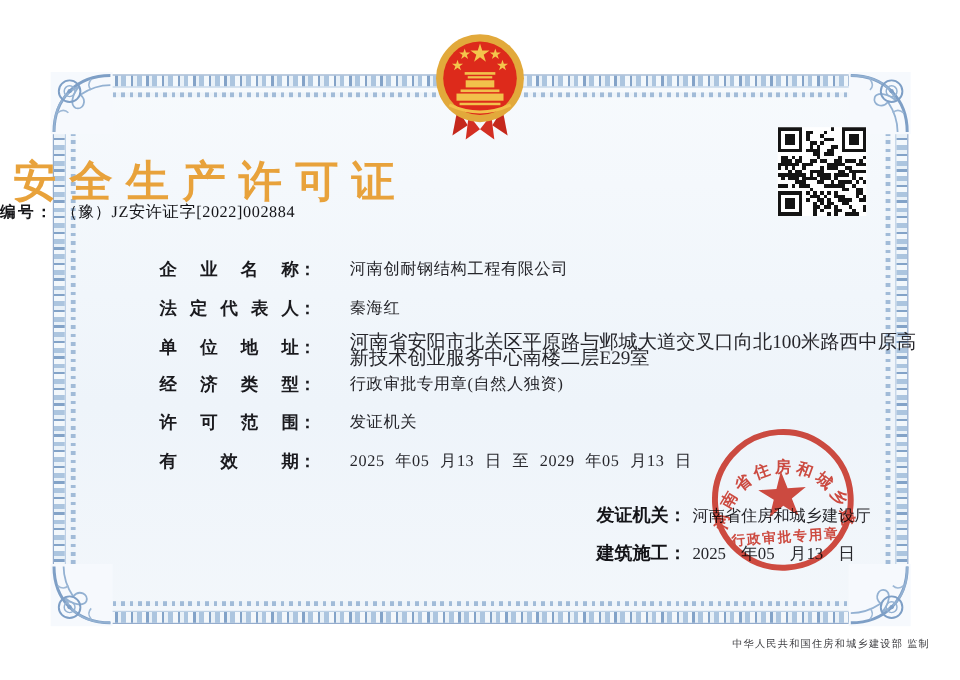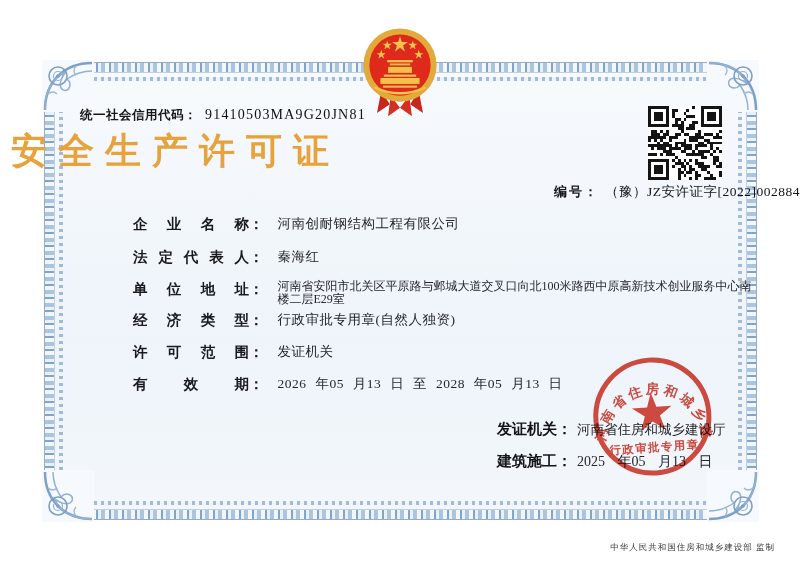--- a/index.html
+++ b/index.html
@@ -41,45 +41,45 @@
   .emblem{position:absolute;left:357px;top:26px;width:86px;height:92px;z-index:5;}
   .qr{position:absolute;left:648px;top:106px;width:74px;height:74px;z-index:4;background:#fff;}
 
   
   .credit{position:absolute;left:80px;top:105px;z-index:4;white-space:nowrap;}
   .credit-label{font-size:12.5px;font-weight:bold;color:#17171a;letter-spacing:.5px;}
   .credit-value{font-family:"Liberation Serif",serif;font-size:14px;color:#101014;
                 letter-spacing:1.2px;margin-left:8px;}
   .title{position:absolute;left:0;right:0;top:127px;text-align:left;z-index:4;
          font-size:36px;font-weight:bold;color:#e8a23b;letter-spacing:11px;text-indent:11px;}
-  .serial{position:absolute;left:0;right:0;top:182px;text-align:right;z-index:4;white-space:nowrap;}
+  .serial{position:absolute;left:0;right:0;top:168px;text-align:left;z-index:4;white-space:nowrap;}
   .serial-label{font-size:13px;font-weight:bold;color:#17171a;letter-spacing:2px;}
   .serial-value{font-family:"Liberation Serif",serif;font-size:13.5px;color:#141418;
                 margin-left:6px;letter-spacing:.5px;}
 
   .frows{position:absolute;left:133px;top:0;z-index:4;}
   .frow{position:absolute;left:0;white-space:nowrap;}
   .flabel{display:inline-flex;justify-content:space-between;width:116px;
           font-size:14.5px;font-weight:bold;color:#1a1a1e;vertical-align:top;}
   .fcolon{font-size:14.5px;font-weight:bold;color:#1a1a1e;vertical-align:top;}
   .fvalue{font-family:"Liberation Serif",serif;font-size:13.5px;color:#26262b;
-          margin-left:14px;letter-spacing:.5px;vertical-align:top;}
-  .fvalue.small{display:inline-block;width:478px;font-size:12px;line-height:12.5px;
+          margin-left:28px;letter-spacing:.5px;vertical-align:top;}
+  .fvalue.small{display:inline-block;width:478px;font-size:16px;line-height:12.5px;
                 white-space:normal;letter-spacing:0;}
   .fvalue.dates{word-spacing:5px;}
 
   .issue-row{position:absolute;left:497px;z-index:4;white-space:nowrap;}
   .issue-label{font-size:15px;font-weight:bold;color:#141418;text-align:right;}
   .issue-value{font-family:"Liberation Serif",serif;font-size:13.5px;color:#26262b;margin-left:5px;}
   .issue-value.date{font-size:14px;word-spacing:9px;}
 
   .stamp{position:absolute;left:589px;top:355px;width:127px;height:127px;z-index:6;
          opacity:.9;mix-blend-mode:multiply;transform:rotate(-4deg);}
 
-  .footer{position:absolute;right:25px;top:542px;z-index:4;font-size:8.5px;color:#3a3a3e;
+  .footer{position:absolute;right:25px;top:531px;z-index:4;font-size:8.5px;color:#3a3a3e;
           letter-spacing:1px;}
 </style>
 </head>
 <body>
 
 <div class="page">
 
   <div class="frame">
     <div class="bar bt"></div>
     <div class="bar bb"></div>
@@ -144,23 +144,20 @@
       <rect x="35" y="40" width="30" height="2.6"></rect>
       <rect x="38" y="44" width="24" height="2.2"></rect>
       <rect x="36" y="48" width="28" height="7"></rect>
       <rect x="31" y="57" width="38" height="2.6"></rect>
       <rect x="27" y="61" width="46" height="7"></rect>
       <rect x="30" y="70" width="40" height="2.4"></rect>
     </g>
     <path d="M20 72 q30 14 60 0" stroke="#f2c14b" stroke-width="3" fill="none"></path>
   </svg>
 
-  <div class="credit">
-    <span class="credit-label">统一社会信用代码：</span><span class="credit-value">91410503MA9G20JN81</span>
-  </div>
 
   <div class="title" style="color: rgb(232, 162, 59);">安全生产许可证</div>
 
   <svg class="qr" viewBox="0 0 75 75" shape-rendering="crispEdges">
       <rect x="0" y="0" width="3" height="3" fill="#141414"></rect>
       <rect x="3" y="0" width="3" height="3" fill="#141414"></rect>
       <rect x="6" y="0" width="3" height="3" fill="#141414"></rect>
       <rect x="9" y="0" width="3" height="3" fill="#141414"></rect>
       <rect x="12" y="0" width="3" height="3" fill="#141414"></rect>
       <rect x="15" y="0" width="3" height="3" fill="#141414"></rect>
@@ -498,21 +495,21 @@
       <div class="frow" style="top: 343px;"><span class="flabel">
           <span>许</span>
           <span>可</span>
           <span>范</span>
           <span>围</span>
         </span><span class="fcolon">：</span><span class="fvalue">发证机关</span></div>
       <div class="frow" style="top: 375px;"><span class="flabel">
           <span>有</span>
           <span>效</span>
           <span>期</span>
-        </span><span class="fcolon">：</span><span class="fvalue dates">2026 年05 月13 日 至 2028 年05 月13 日</span></div>
+        </span><span class="fcolon">：</span><span class="fvalue dates">2025 年05 月13 日 至 2029 年05 月13 日</span></div>
     </div>
 
   <div class="issue-row" style="top:420px;">
     <span class="issue-label">发证机关：</span><span class="issue-value">河南省住房和城乡建设厅</span>
   </div>
   <div class="issue-row" style="top:452px;">
     <span class="issue-label">建筑施工：</span><span class="issue-value date">2025 年05 月13 日</span>
   </div>
 
   <svg class="stamp" viewBox="0 0 128 128">

